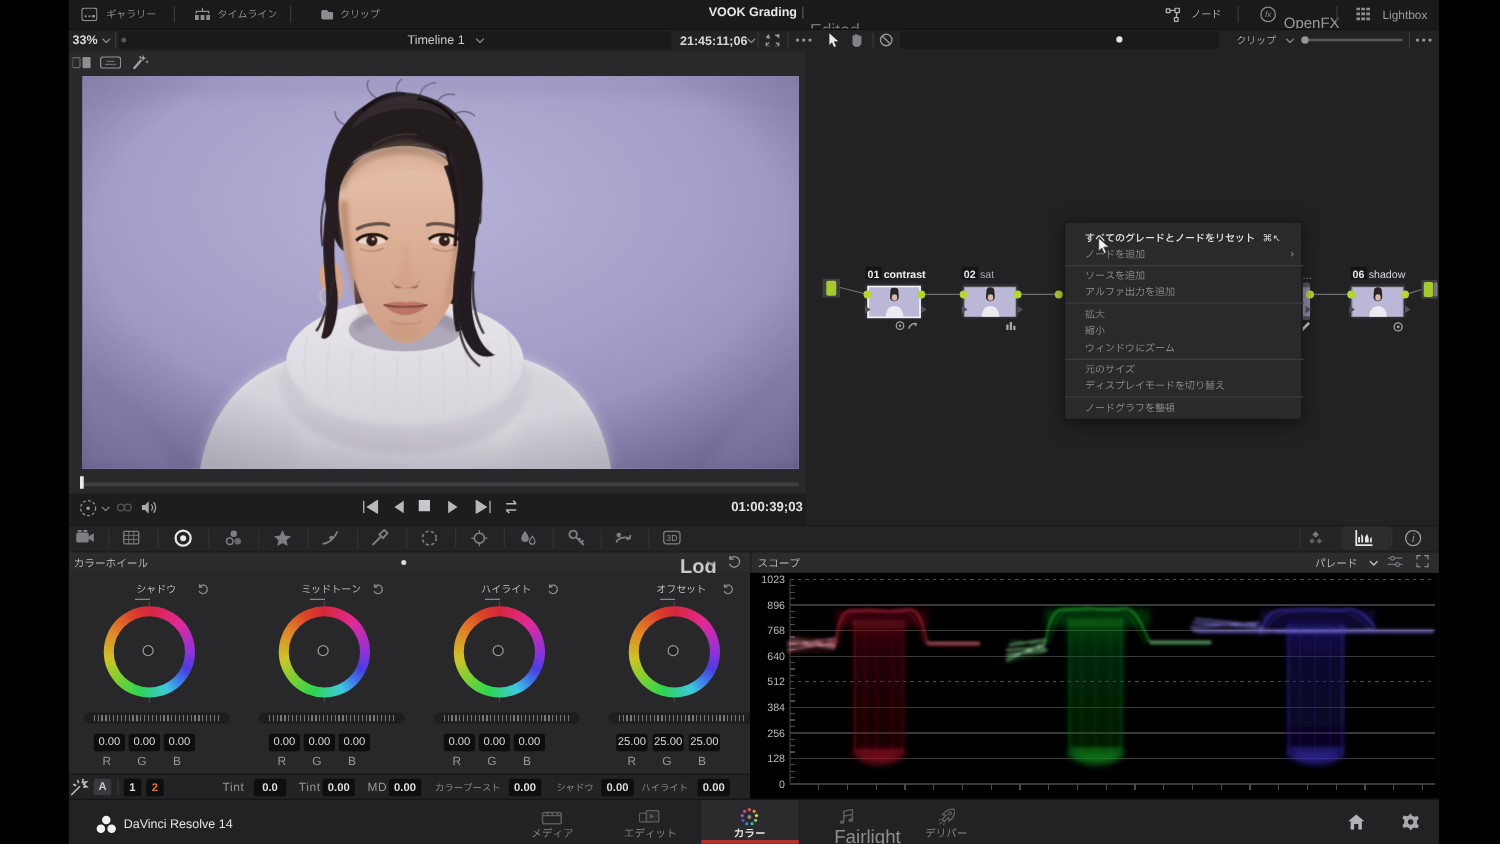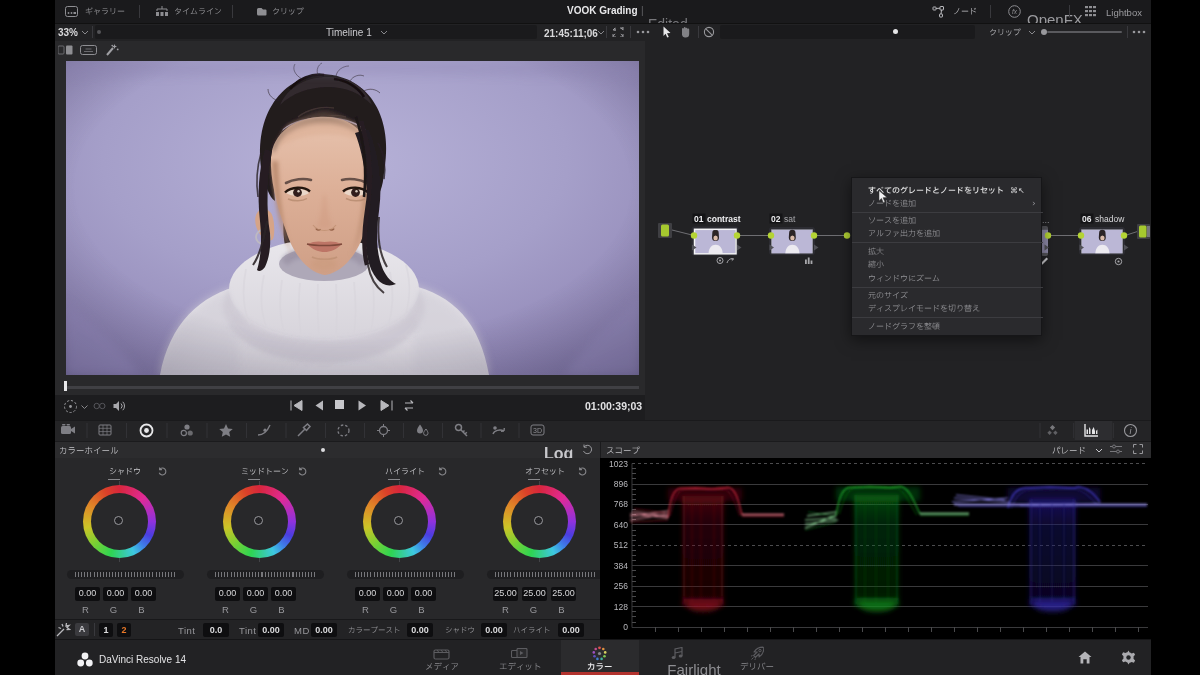--- a/index.html
+++ b/index.html
@@ -49,21 +49,21 @@
         <path d="M4 2.5 L8 2.2 M9.5 4 L9 8" stroke="#b9b9bd" fill="none"></path>
       </svg>
   <svg class="abs" style="left:898px;top:7px" width="25.0" height="10.0" viewBox="0 -0.96 25.0 10.0">
         <path d="M1.08 5.71Q2.3 5.23 3.18 4.47Q4.06 3.7 4.68 2.63Q5.3 1.56 5.8 0.06L6.37 0.27Q5.61 2.62 4.44 4.06Q3.26 5.5 1.4 6.26Z M15.2 3.5H8.8V2.9H15.2Z M22.48 1.5Q22.09 0.68 21.7 0.1L22.13 -0.1Q22.62 0.64 22.9 1.3ZM18.94 0.04V2.26Q20.88 2.94 22.73 3.9L22.47 4.42Q20.64 3.45 18.94 2.86V6.56H18.36V0.04ZM21.58 1.89Q21.27 1.17 20.81 0.47L21.25 0.26Q21.78 1.1 22.02 1.69Z" fill="#c9c9cd"></path>
       </svg>
   <div class="vd" style="left:935px;top:5px;height:13px"></div>
   <svg class="abs" style="left:953px;top:5px" width="13" height="13" viewBox="0 0 13 13">
         <circle cx="6.5" cy="6.5" r="5.8" fill="none" stroke="#8e8e92"></circle>
         <text x="6.5" y="8.8" font-size="6.5" font-style="italic" fill="#8e8e92" text-anchor="middle" font-family="Liberation Serif">fx</text>
       </svg>
-  <div class="txt" style="left:972px;top:11px;font-size:15px;color:#9b9b9f">OpenFX</div>
+  <div class="txt" style="left:972px;top:11px;font-size:12px;color:#9b9b9f">OpenFX</div>
   <div class="vd" style="left:1014px;top:5px;height:13px"></div>
   <svg class="abs" style="left:1030px;top:6px" width="14" height="11" viewBox="0 0 14 11">
         <g fill="#8e8e92">
           <rect x="0" y="0" width="3" height="2.2"></rect>
           <rect x="4" y="0" width="3" height="2.2"></rect>
           <rect x="8" y="0" width="3" height="2.2"></rect>
           <rect x="0" y="4" width="3" height="2.2"></rect>
           <rect x="4" y="4" width="3" height="2.2"></rect>
           <rect x="8" y="4" width="3" height="2.2"></rect>
           <rect x="0" y="8" width="3" height="2.2"></rect>

